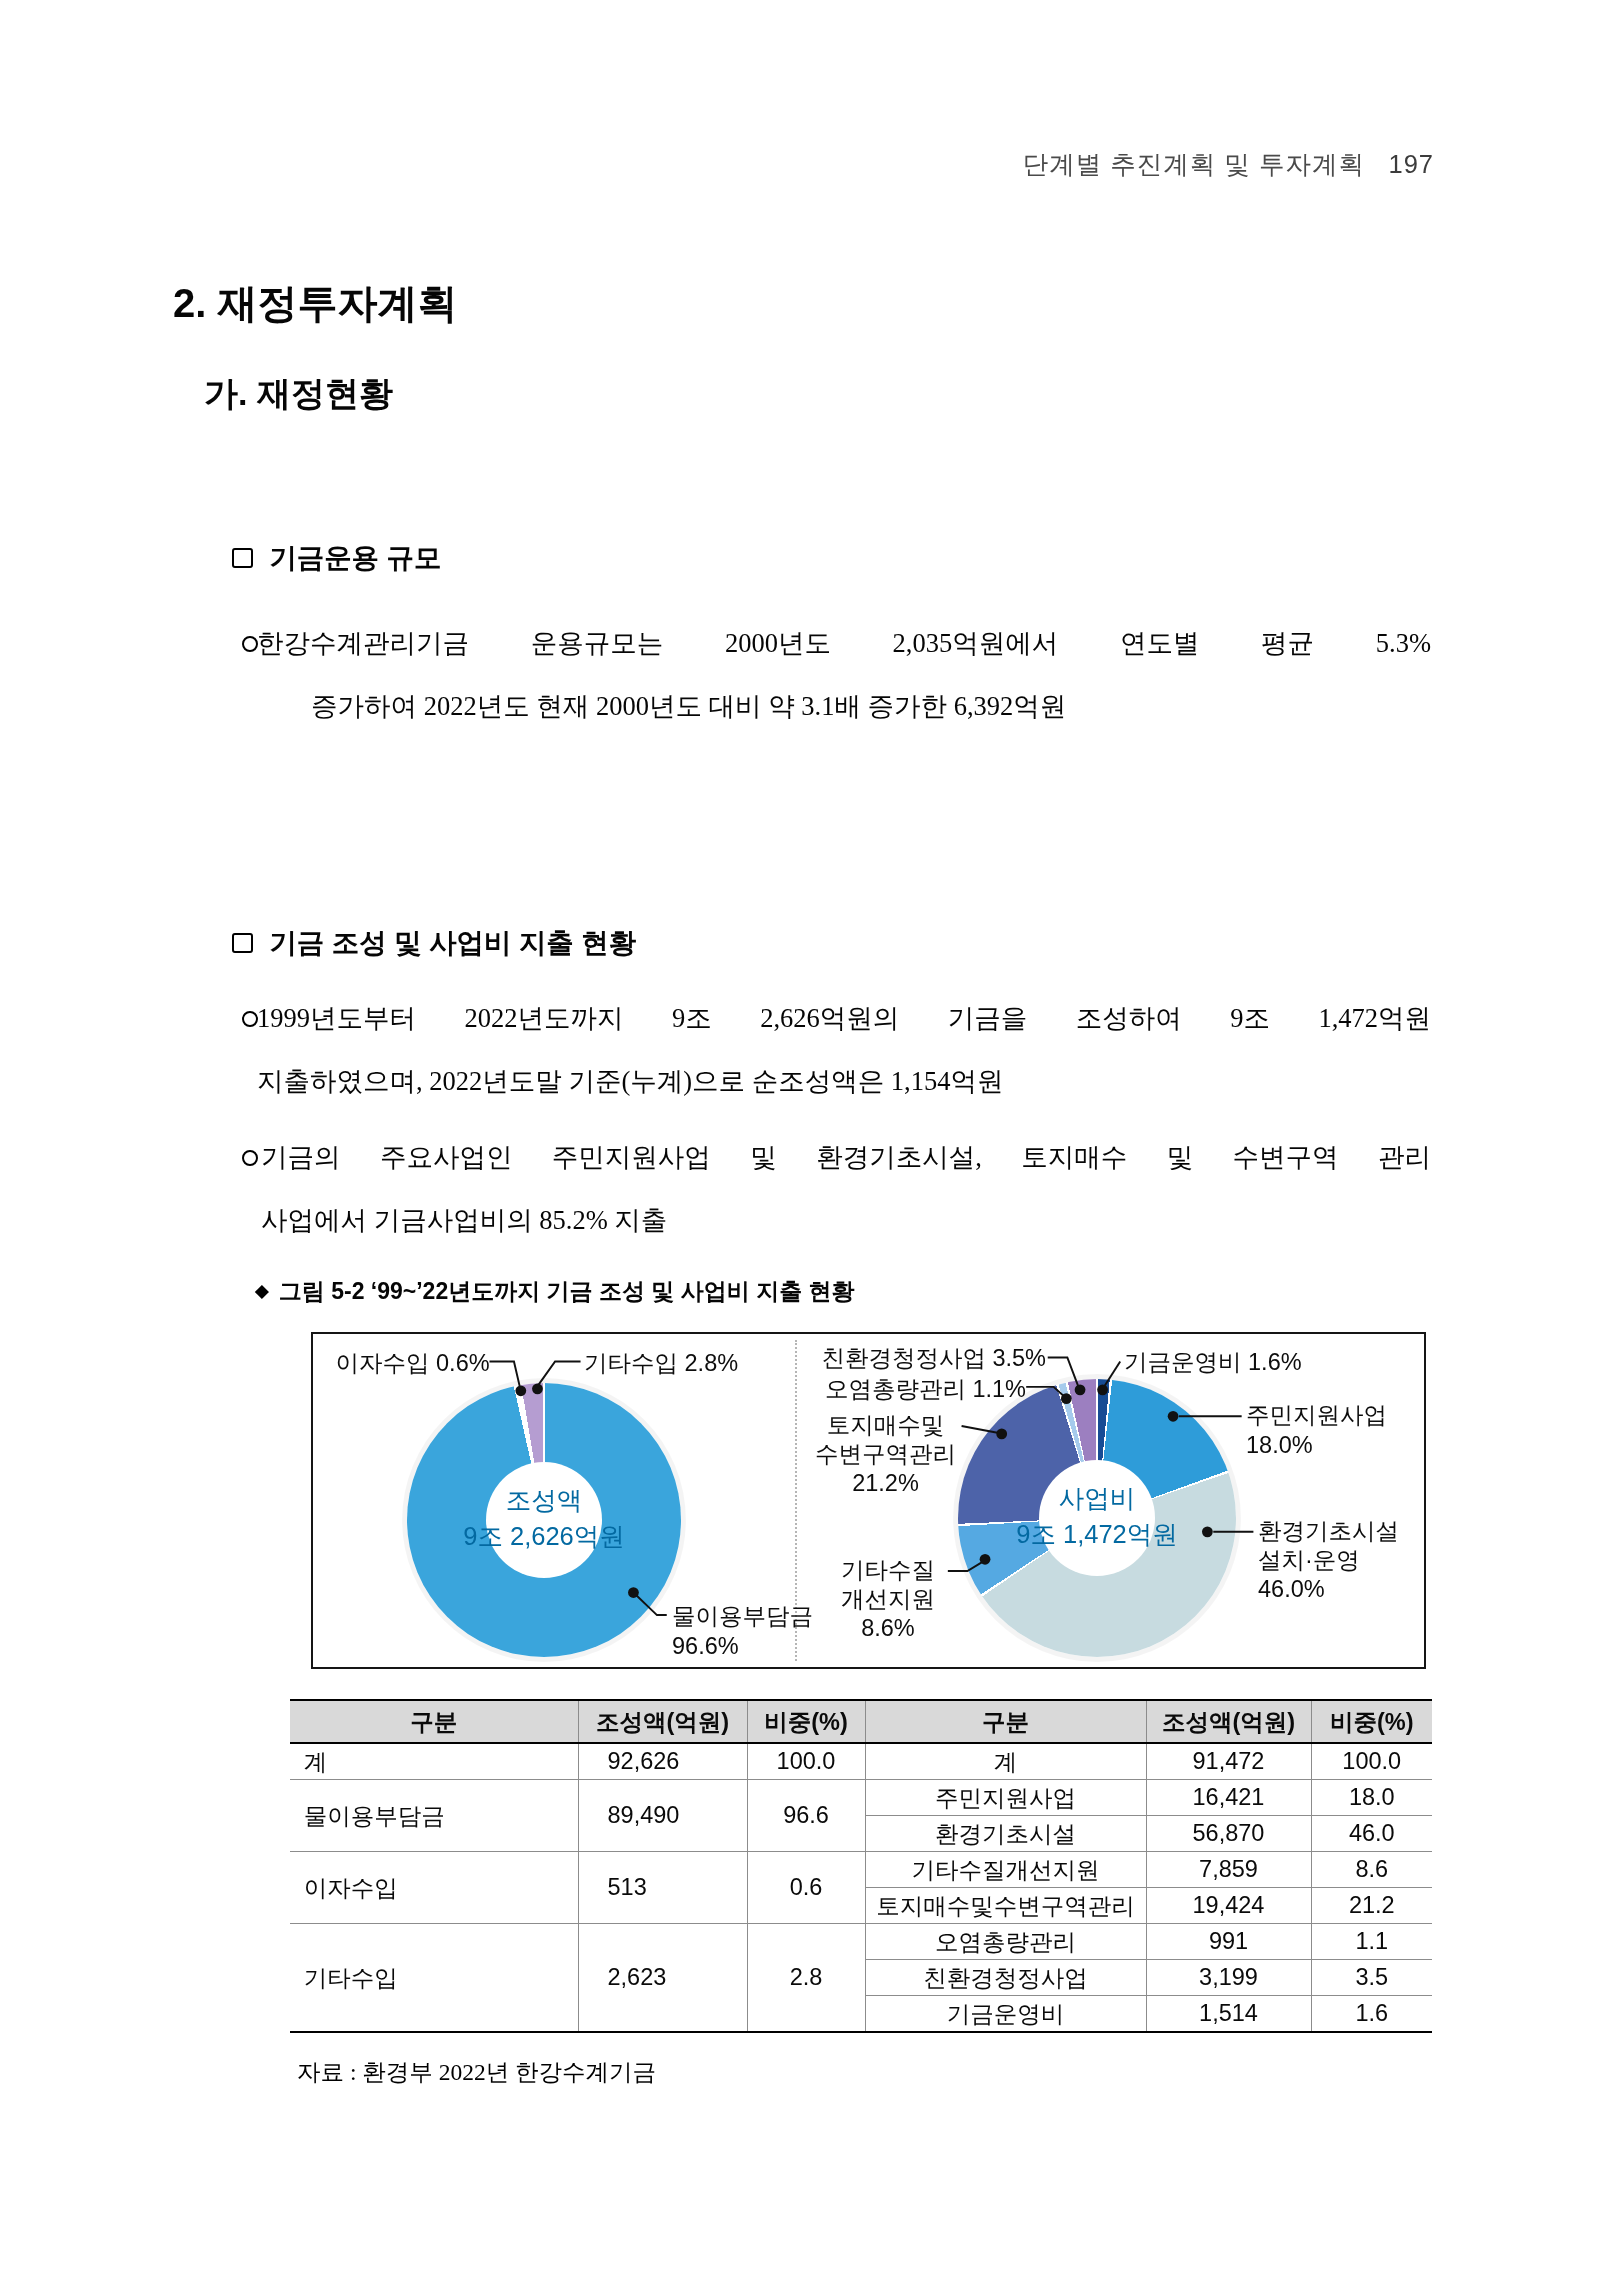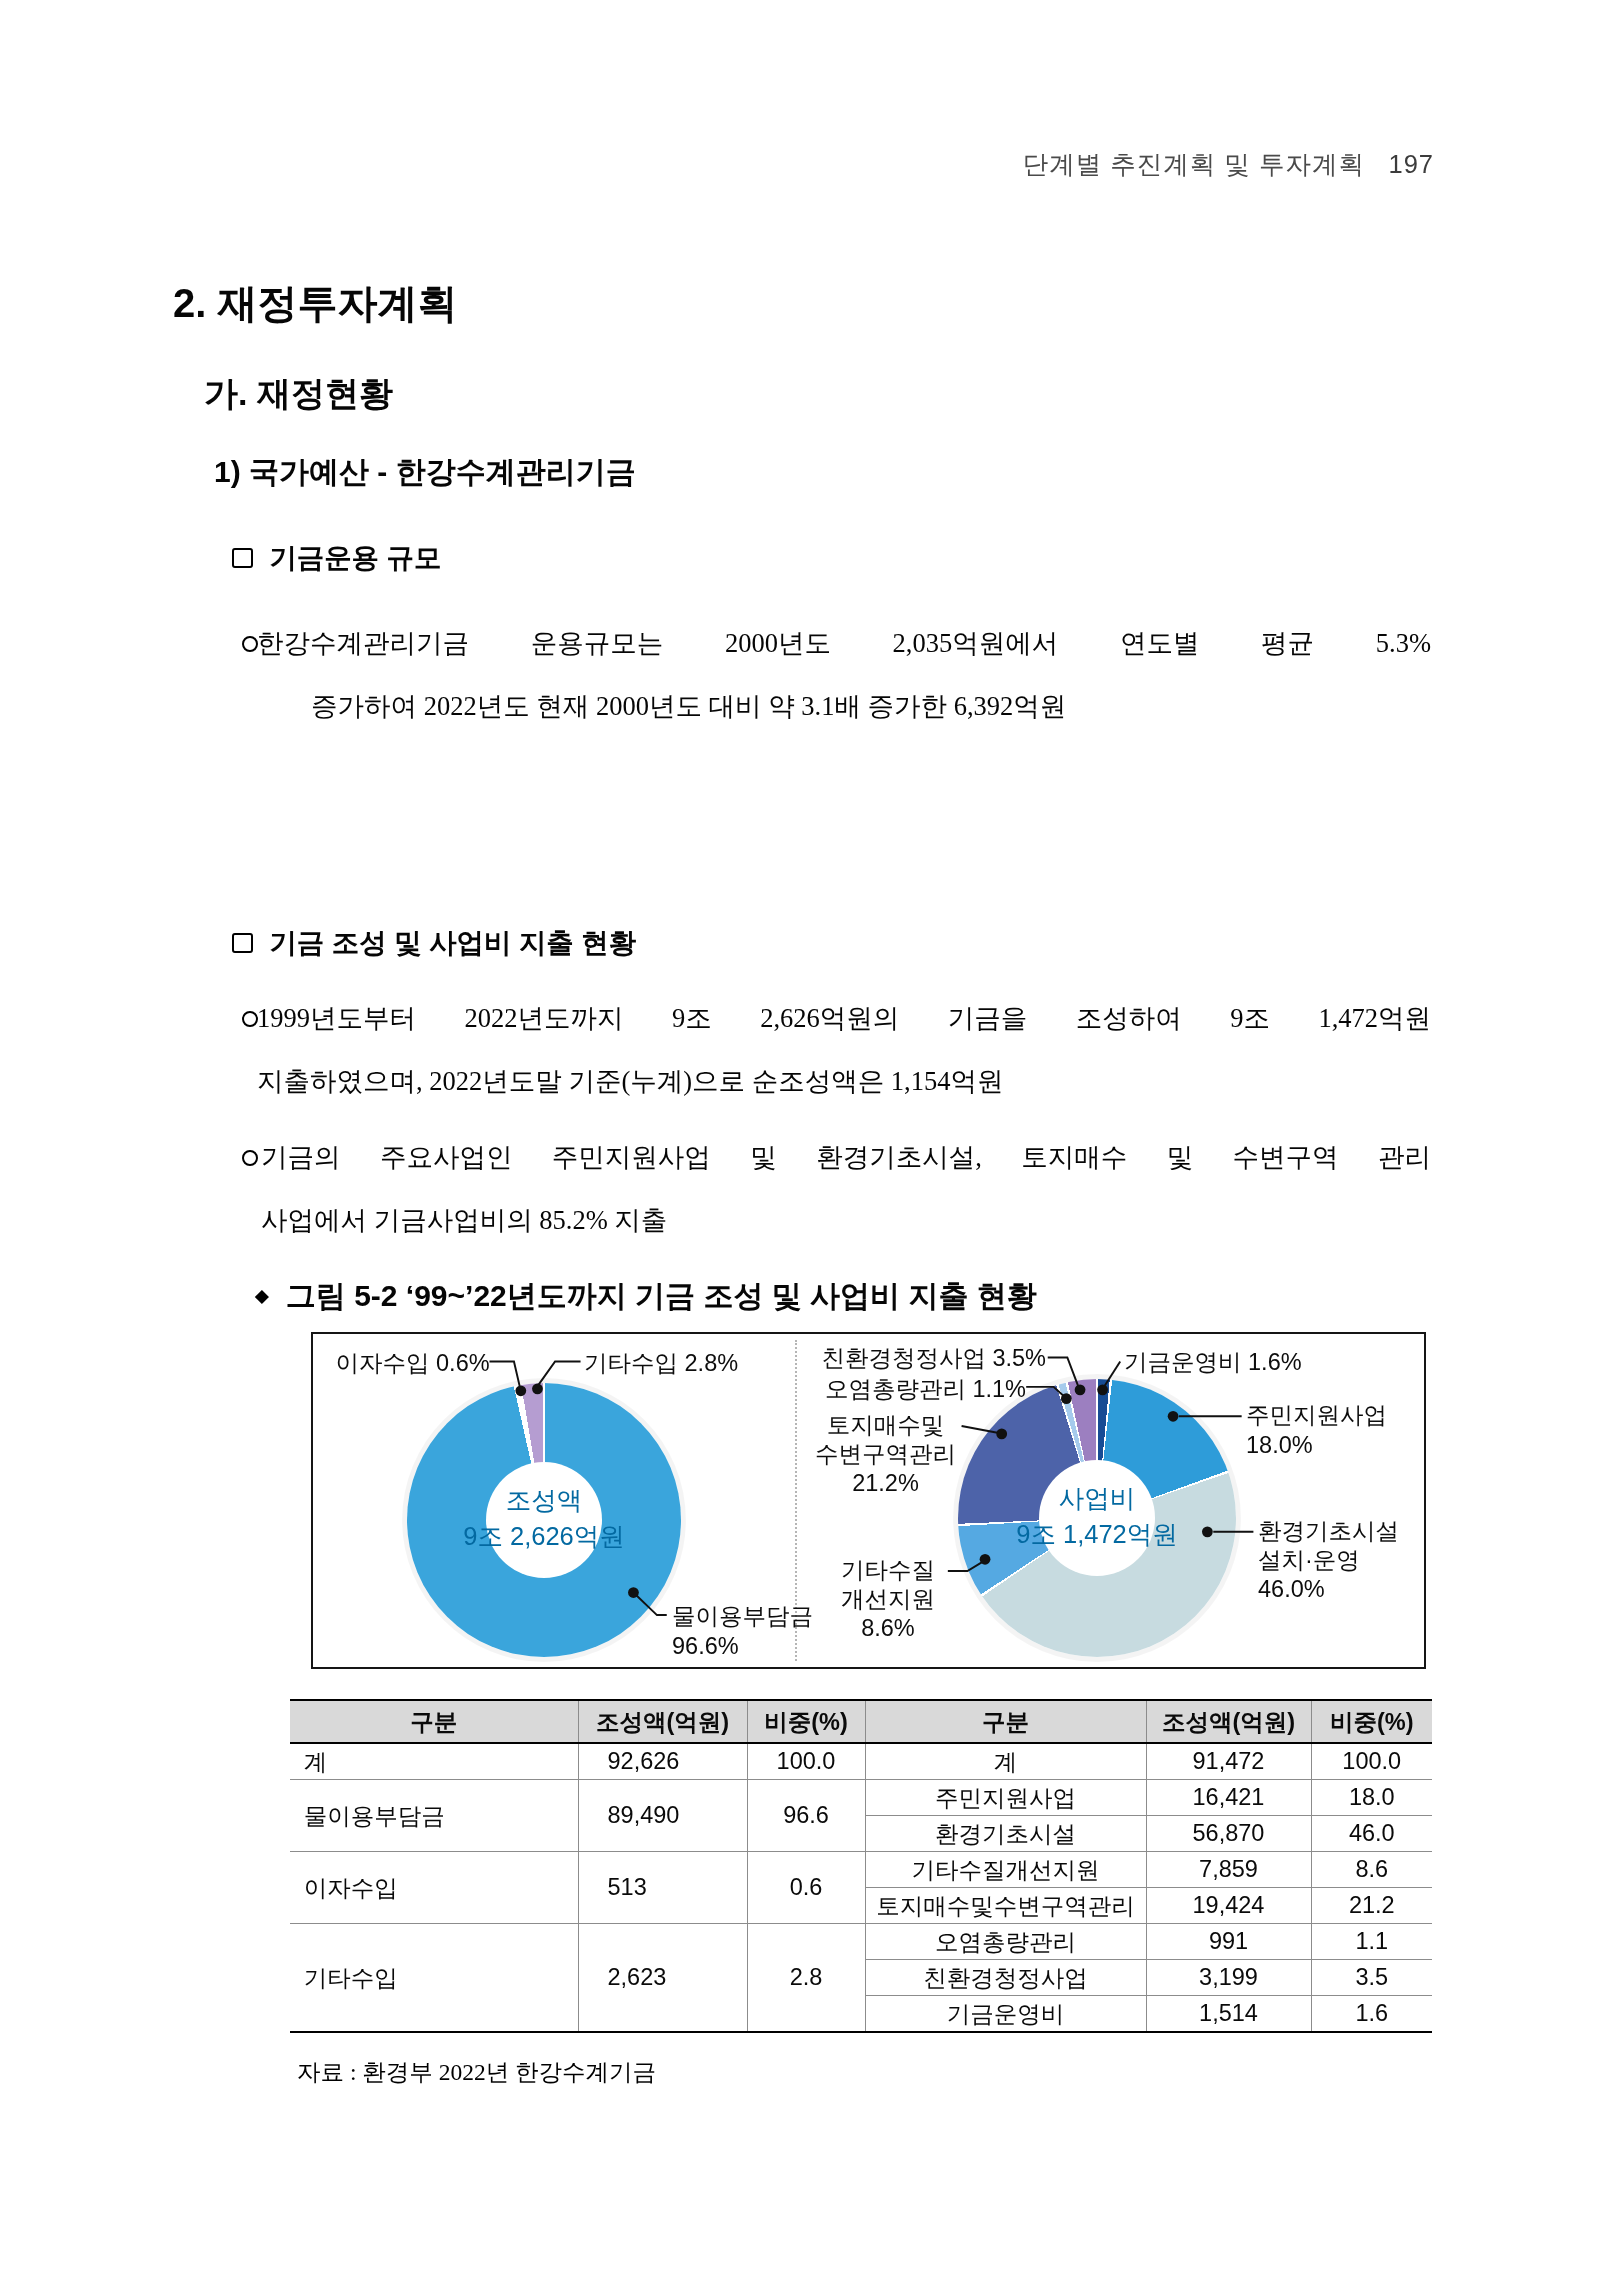--- a/index.html
+++ b/index.html
@@ -26,21 +26,21 @@
   .para .l2{line-height:32px;}
   .p1{left:311px;top:627px;width:1120px;} .p1 .l1{text-indent:-54px;}
   .p2{left:311px;top:753px;width:1120px;} .p2 .l1{text-indent:-54px;}
   .p3{left:257px;top:1002px;width:1174px;}
   .p4{left:261px;top:1141px;width:1170px;}
   .b-circle{position:absolute;width:11.8px;height:11.8px;border:2.5px solid #000;border-radius:50%;top:8.8px;}
   .p1 .b-circle{left:-69px;} .p3 .b-circle{left:-14.7px;} .p4 .b-circle{left:-18.6px;}
   .b-dash{position:absolute;left:-75px;top:14.7px;width:14.7px;height:2.9px;background:#000;}
 
   
-  .caption{left:257px;top:1276px;display:flex;align-items:center;gap:19px;font-size:30px;font-weight:700;text-align:right;}
+  .caption{left:257px;top:1276px;display:flex;align-items:center;gap:12px;font-size:23px;font-weight:700;text-align:right;}
   .diamond{width:9.8px;height:9.8px;background:#000;transform:rotate(45deg);flex:0 0 auto;}
 
   
   #figure{left:311px;top:1332px;width:1115px;height:337px;border:2px solid #151515;box-sizing:border-box;background:#fff;}
   #fig-inner{position:absolute;inset:0;}
   .divider{position:absolute;left:482px;top:5.9px;bottom:5.9px;border-left:2.9px dotted #b5b5b5;}
   .donut{position:absolute;border-radius:50%;box-shadow:0 0 0 4.9px rgba(0,0,0,0.045);}
   #donut-left{left:94px;top:49px;width:274px;height:274px;}
   #donut-right{left:645px;top:45px;width:278px;height:278px;}
   .hole{position:absolute;left:50%;top:50%;transform:translate(-50%,-50%);width:116px;height:116px;background:#fff;border-radius:50%;}
@@ -68,21 +68,20 @@
 
 <div id="page">
 
   <div id="pageheader" class="abs">
     <span>단계별 추진계획 및 투자계획</span>
     <span class="pgnum">197</span>
   </div>
 
   <div class="abs h1">2. 재정투자계획</div>
   <div class="abs h2">가. 재정현황</div>
-  <div class="abs h3">1) 국가예산 - 한강수계관리기금</div>
 
   <div class="abs sec sec1">
     <span class="sq"></span>
     <span>기금운용 규모</span>
   </div>
 
   <div class="para p1">
     <span class="b-circle"></span>
     <div class="l1">한강수계관리기금 운용규모는 2000년도 2,035억원에서 연도별 평균 5.3%</div>
     <div class="l2">증가하여 2022년도 현재 2000년도 대비 약 3.1배 증가한 6,392억원</div>

